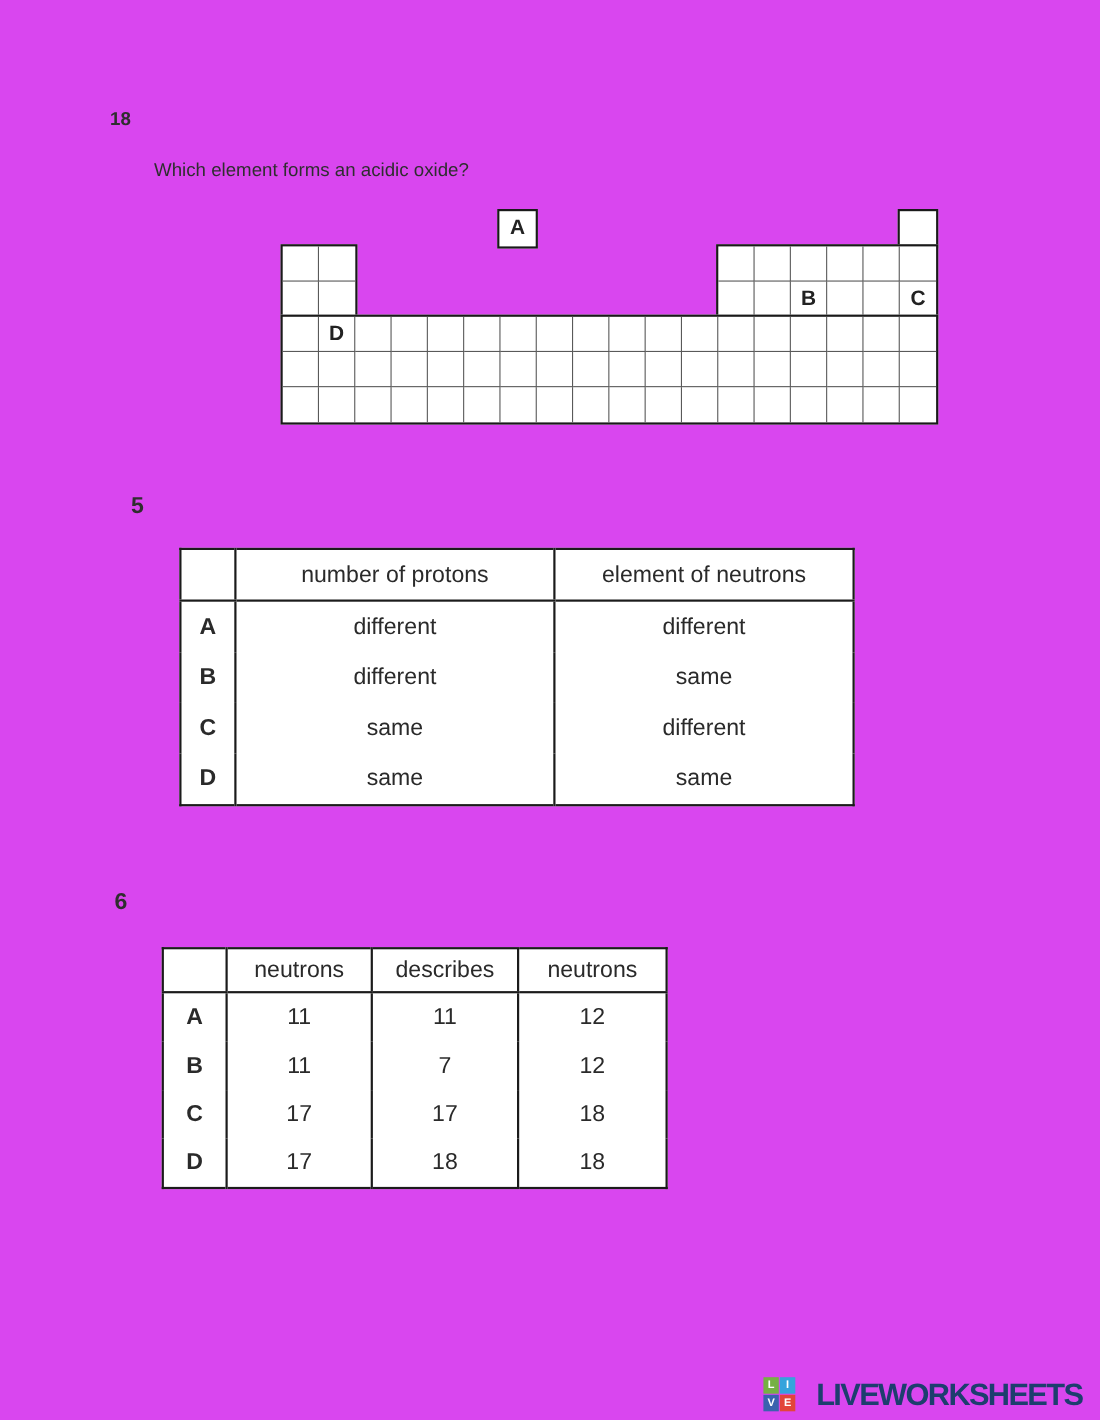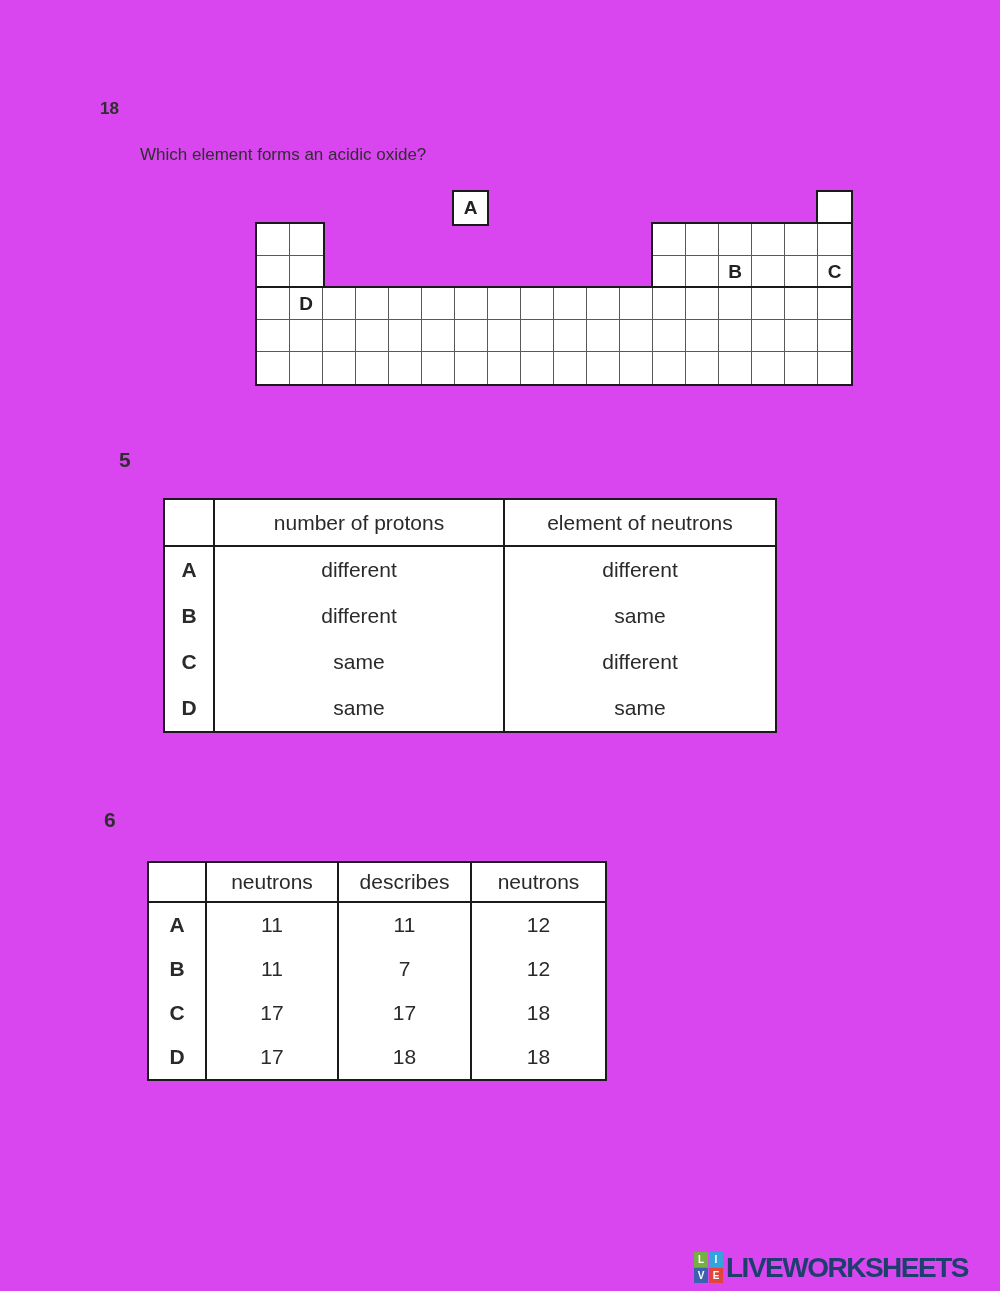--- a/index.html
+++ b/index.html
@@ -30,21 +30,21 @@
         display:flex;align-items:center;justify-content:center;
         font-weight:bold;font-size:19px;color:#222;}
   .pt-cell.no-r{border-right:none;}
   .pt-cell.no-b{border-bottom:none;}
 
   
   .logo{position:absolute;display:flex;align-items:center;gap:3px;text-decoration:none;cursor:pointer;}
   .logo-icon{display:grid;grid-template-columns:14px 14px;grid-template-rows:15px 15px;gap:1px;}
   .sq{display:flex;align-items:center;justify-content:center;color:#fff;font-weight:bold;
         font-size:10px;line-height:1;}
-  .logo-text{font-weight:bold;font-size:28px;line-height:31px;letter-spacing:-1.5px;}
+  .logo-text{font-weight:bold;font-size:28px;line-height:31px;letter-spacing:-1.5px;margin-left:16px;}
 </style>
 </head>
 <body>
 
 <div class="page">
 
   <span class="abs qnum s17" style="left:100px;top:98px">18</span>
   <span class="abs s17" style="left:140px;top:144px">Which element forms an acidic oxide?</span>
 
   <div class="pt-diagram" id="pt-diagram">

